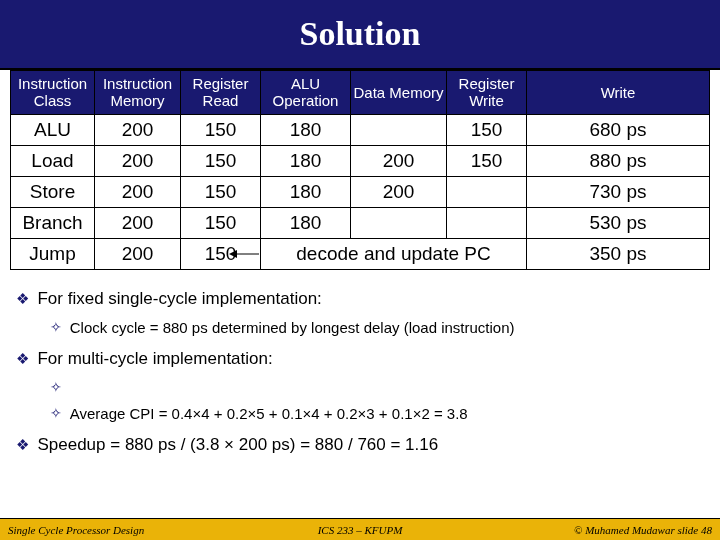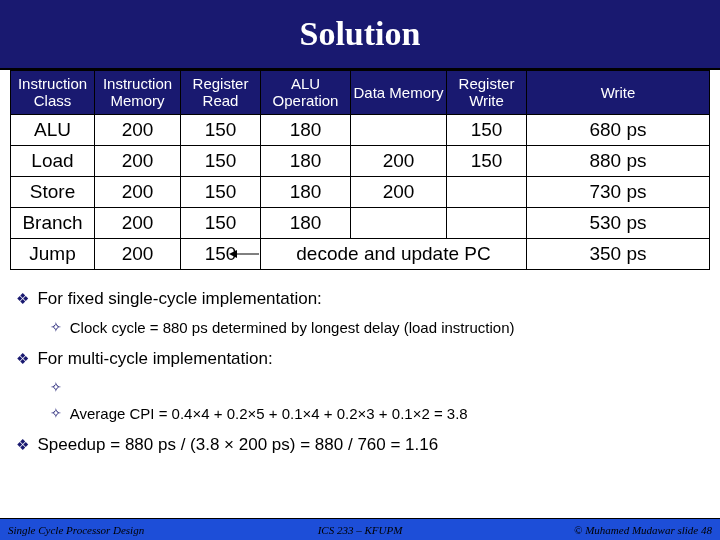--- a/index.html
+++ b/index.html
@@ -98,21 +98,21 @@
     color: #191970;
     margin-right: 8px;
     font-size: 14px;
   }
   .footer {
     position: absolute;
     bottom: 0;
     left: 0;
     right: 0;
     height: 22px;
-    background: #1d4ed8;
+    background: #eab308;
     border-top: 1px solid #000;
     display: flex;
     align-items: center;
     justify-content: space-between;
     font-family: "Times New Roman", serif;
     font-style: italic;
     font-size: 11px;
     padding: 0 8px;
   }
   .footer .center {

